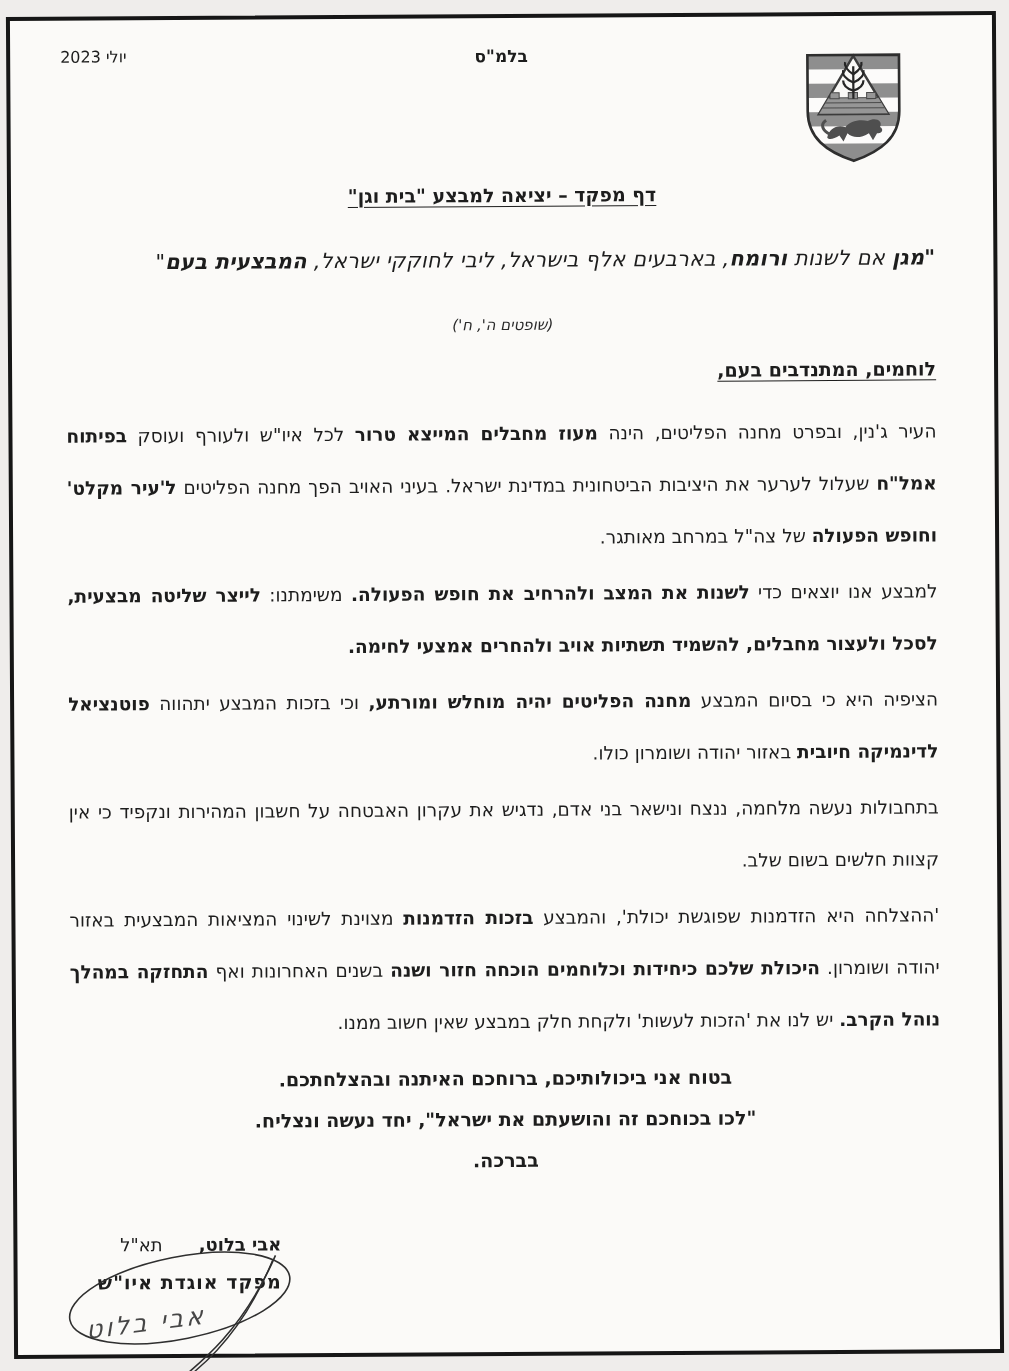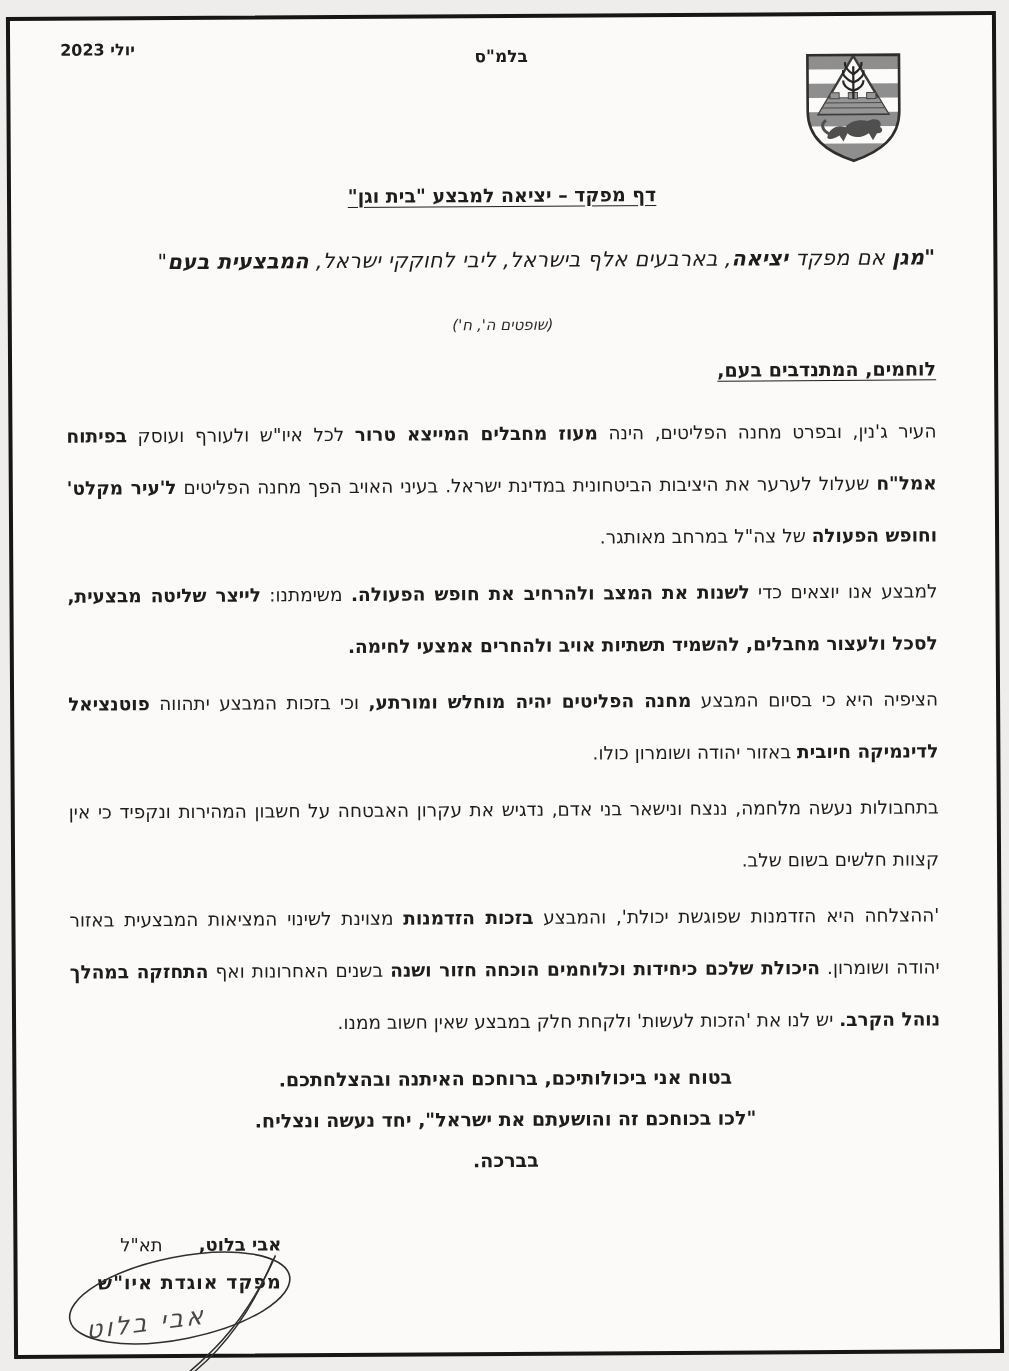--- a/index.html
+++ b/index.html
@@ -6,21 +6,21 @@
   body{
     width:1009px;height:1371px;overflow:hidden;position:relative;
     background:#efedeb;
     font-family:"DejaVu Sans",sans-serif;color:#1d1d1d;
   }
   .page{
     position:absolute;left:10px;top:14px;width:982px;height:1334px;
     border:4px solid #161616;background:#fbfaf8;
     transform:rotate(-0.35deg);transform-origin:50% 50%;
   }
-  .date{position:absolute;left:50px;top:20px;font-size:16px;font-weight:bold;direction:rtl;}
+  .date{position:absolute;left:50px;top:27px;font-size:16px;font-weight:normal;direction:rtl;}
   .classification{position:absolute;left:0;right:0;top:28px;text-align:center;font-size:17px;font-weight:bold;direction:rtl;}
   .emblem{position:absolute;left:792px;top:34px;width:102px;height:116px;}
   .doc-title{
     position:absolute;left:0;right:0;top:166px;text-align:center;direction:rtl;
     font-size:19px;font-weight:bold;
   }
   .doc-title span{text-decoration:underline;text-underline-offset:4px;}
   .quote{
     position:absolute;left:66px;right:58px;top:230px;direction:rtl;text-align:right;
     font-size:21px;font-style:italic;letter-spacing:.2px;
@@ -101,21 +101,21 @@
       <path d="M50,40 C43,38 40,34 40,30"></path>
       <path d="M50,40 C57,38 60,34 60,30"></path>
     </g>
     <path d="M24,86 C26,77 34,73 42,76 C46,70 56,68 64,70 C72,66 79,70 76,76 C80,78 78,83 73,82 L69,89 L65,82 C57,87 49,87 44,82 L40,90 L36,84 C31,87 26,89 24,86 Z" fill="#4f4f4f"></path>
     <path d="M27,83 C19,79 17,73 23,69" stroke="#4f4f4f" stroke-width="3" fill="none"></path>
     <path d="M5,5 H95 V60 C95,86 77,100 50,109 C23,100 5,86 5,60 Z" fill="none" stroke="#2e2e2e" stroke-width="2.6"></path>
   </svg>
 
   <div class="doc-title"><span>דף מפקד – יציאה למבצע "בית וגן"</span></div>
 
-  <div class="quote"><span class="b">"מגן</span><span> אם מפקד </span><span class="b">יציאה</span><span>, בארבעים אלף בישראל, ליבי לחוקקי ישראל, </span><span class="b">המבצעית בעם</span><span>"</span></div>
+  <div class="quote"><span class="b">"מגן</span><span> אם לשנות </span><span class="b">ורומח</span><span>, בארבעים אלף בישראל, ליבי לחוקקי ישראל, </span><span class="b">המבצעית בעם</span><span>"</span></div>
   <div class="attribution">(שופטים ה', ח')</div>
 
   <div class="greeting">לוחמים, המתנדבים בעם,</div>
 
   <div class="bodytext">
     <p class="para"><span>העיר ג'נין, ובפרט מחנה הפליטים, הינה </span><span class="b">מעוז מחבלים המייצא טרור</span><span> לכל איו"ש ולעורף ועוסק </span><span class="b">בפיתוח אמל"ח</span><span> שעלול לערער את היציבות הביטחונית במדינת ישראל. בעיני האויב הפך מחנה הפליטים </span><span class="b">ל'עיר מקלט' וחופש הפעולה</span><span> של צה"ל במרחב מאותגר.</span></p>
     <p class="para"><span>למבצע אנו יוצאים כדי </span><span class="b">לשנות את המצב ולהרחיב את חופש הפעולה.</span><span> משימתנו: </span><span class="b">לייצר שליטה מבצעית, לסכל ולעצור מחבלים, להשמיד תשתיות אויב ולהחרים אמצעי לחימה.</span></p>
     <p class="para"><span>הציפיה היא כי בסיום המבצע </span><span class="b">מחנה הפליטים יהיה מוחלש ומורתע,</span><span> וכי בזכות המבצע יתהווה </span><span class="b">פוטנציאל לדינמיקה חיובית</span><span> באזור יהודה ושומרון כולו.</span></p>
     <p class="para"><span>בתחבולות נעשה מלחמה, ננצח ונישאר בני אדם, נדגיש את עקרון האבטחה על חשבון המהירות ונקפיד כי אין קצוות חלשים בשום שלב.</span></p>
     <p class="para"><span>'ההצלחה היא הזדמנות שפוגשת יכולת', והמבצע </span><span class="b">בזכות הזדמנות</span><span> מצוינת לשינוי המציאות המבצעית באזור יהודה ושומרון. </span><span class="b">היכולת שלכם כיחידות וכלוחמים הוכחה חזור ושנה</span><span> בשנים האחרונות ואף </span><span class="b">התחזקה במהלך נוהל הקרב.</span><span> יש לנו את 'הזכות לעשות' ולקחת חלק במבצע שאין חשוב ממנו.</span></p>

